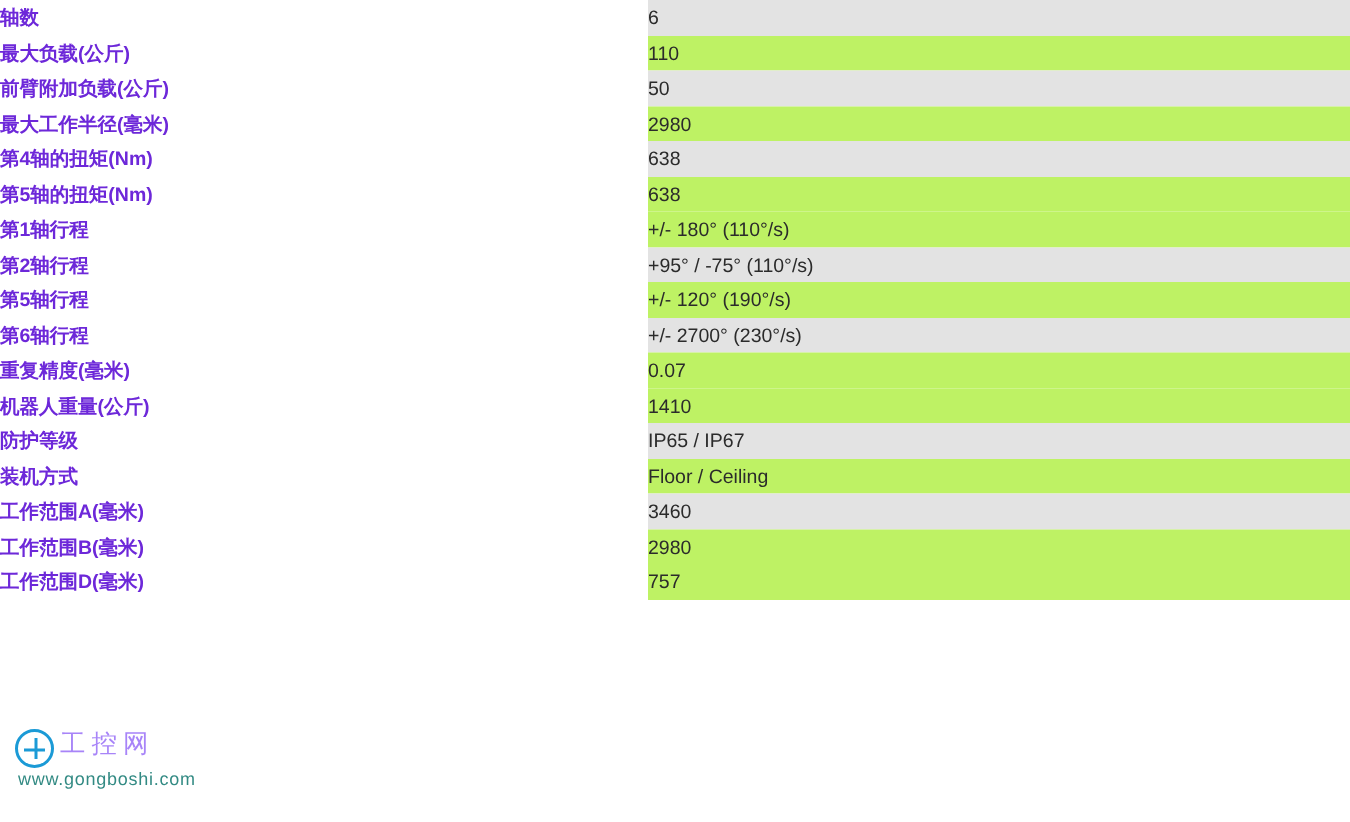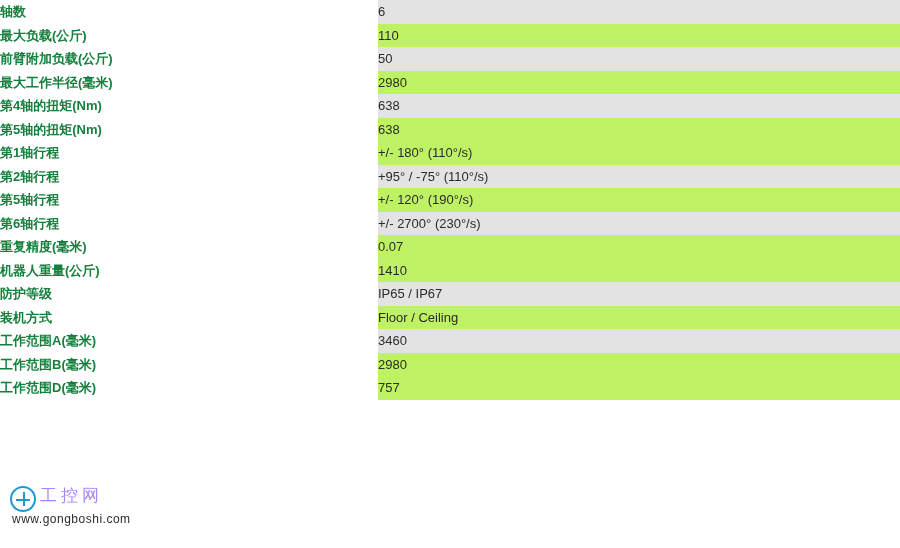--- a/index.html
+++ b/index.html
@@ -22,23 +22,23 @@
   .spec-table tr {
     height: 23.5px;
   }
   .spec-table td {
     padding: 0;
     vertical-align: middle;
     font-size: 13px;
     line-height: 23.5px;
   }
   .cell-label {
-    width: 378px;
+    width: 432px;
     font-weight: bold;
-    color: #15803d;
+    color: #6d28d9;
     padding-left: 4px;
     box-sizing: border-box;
     white-space: nowrap;
     margin-top: 40px;
   }
   .cell-value {
     width: 522px;
     color: #2b2b2b;
     padding-left: 7px;
     box-sizing: border-box;
@@ -96,21 +96,21 @@
     color: #8b5cf6;
     opacity: 0.75;
     letter-spacing: 4px;
     font-family: Liberation Mono, monospace;
   }
   .wm-url {
     position: absolute;
     left: 8px;
     top: 30px;
     font-size: 12px;
-    color: #000000;
+    color: #0f766e;
     opacity: 0.85;
     letter-spacing: 0.5px;
   }
 </style>
 </head>
 <body>
 
 <table class="spec-table">
   <tbody>
       <tr class="shaded">

